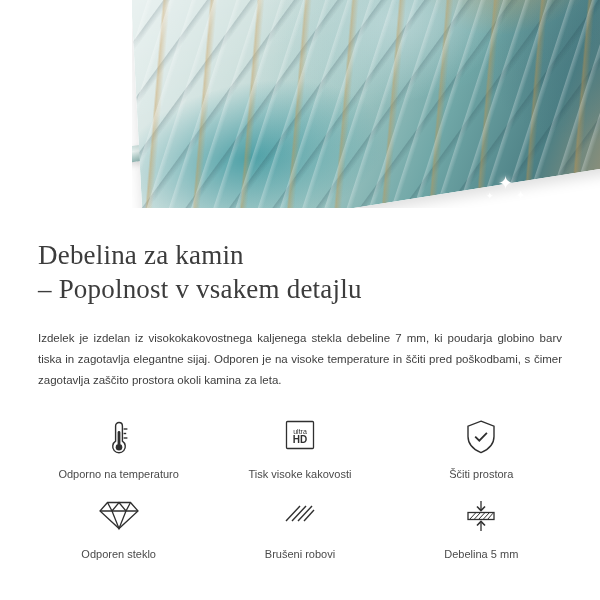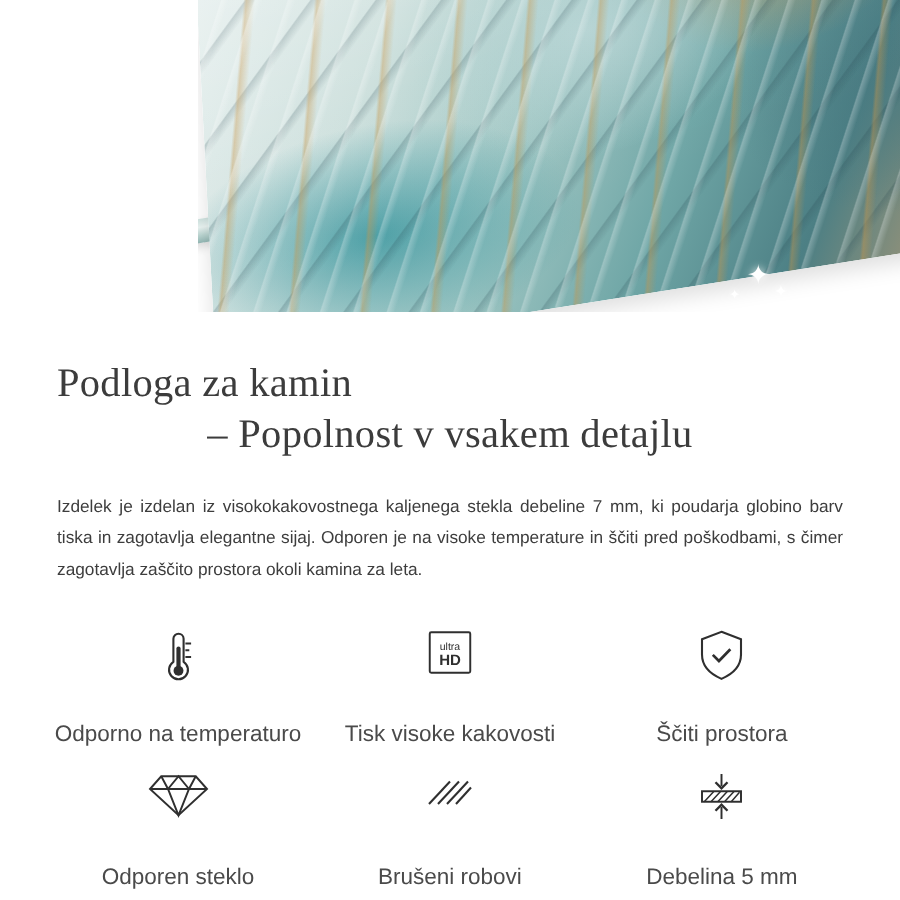--- a/index.html
+++ b/index.html
@@ -104,21 +104,21 @@
   }
   h1.title {
     margin: 0;
     font-family: "Liberation Serif", serif;
     font-weight: 400;
     font-size: 27px;
     line-height: 34px;
     color: #3c3c3c;
     letter-spacing: 0.2px;
   }
-  h1.title .line2 { display: block; text-align: center; }
+  h1.title .line2 { display: block; }
   p.desc {
     margin: 22px 0 0 0;
     font-size: 11.5px;
     line-height: 21px;
     color: #3d3d3d;
     max-width: 524px;
     text-align: justify;
   }
 
   
@@ -133,22 +133,22 @@
   .feature {
     width: 170px;
     text-align: center;
   }
   .feature .ico {
     height: 44px;
     display: flex;
     justify-content: center;
   }
   .feature .cap {
-    margin-top: 22px;
-    font-size: 15px;
+    margin-top: 7px;
+    font-size: 11px;
     color: #4a4a4a;
     line-height: 13px;
   }
   svg { display: block; }
 </style>
 </head>
 <body>
 
 <div class="page">
 
@@ -160,21 +160,21 @@
     </div>
     <div class="hero-mask-left"></div>
     <div class="hero-mask-bottom"></div>
     <div class="sparkle s1">✦</div>
     <div class="sparkle s2">✦</div>
     <div class="sparkle s3">✦</div>
   </div>
 
   <div class="content">
     <h1 class="title">
-      <span>Podloga za kamin</span>
+      <span>Debelina za kamin</span>
       <span class="line2">– Popolnost v vsakem detajlu</span>
     </h1>
     <p class="desc">Izdelek je izdelan iz visokokakovostnega kaljenega stekla debeline 7 mm, ki poudarja globino barv tiska in zagotavlja elegantne sijaj. Odporen je na visoke temperature in ščiti pred poškodbami, s čimer zagotavlja zaščito prostora okoli kamina za leta.</p>
   </div>
 
   <div class="features">
 
     <div class="feature">
       <div class="ico">
         <svg width="30" height="40" viewBox="0 0 30 40" fill="none" stroke="#2f2f2f" stroke-width="1.4">

